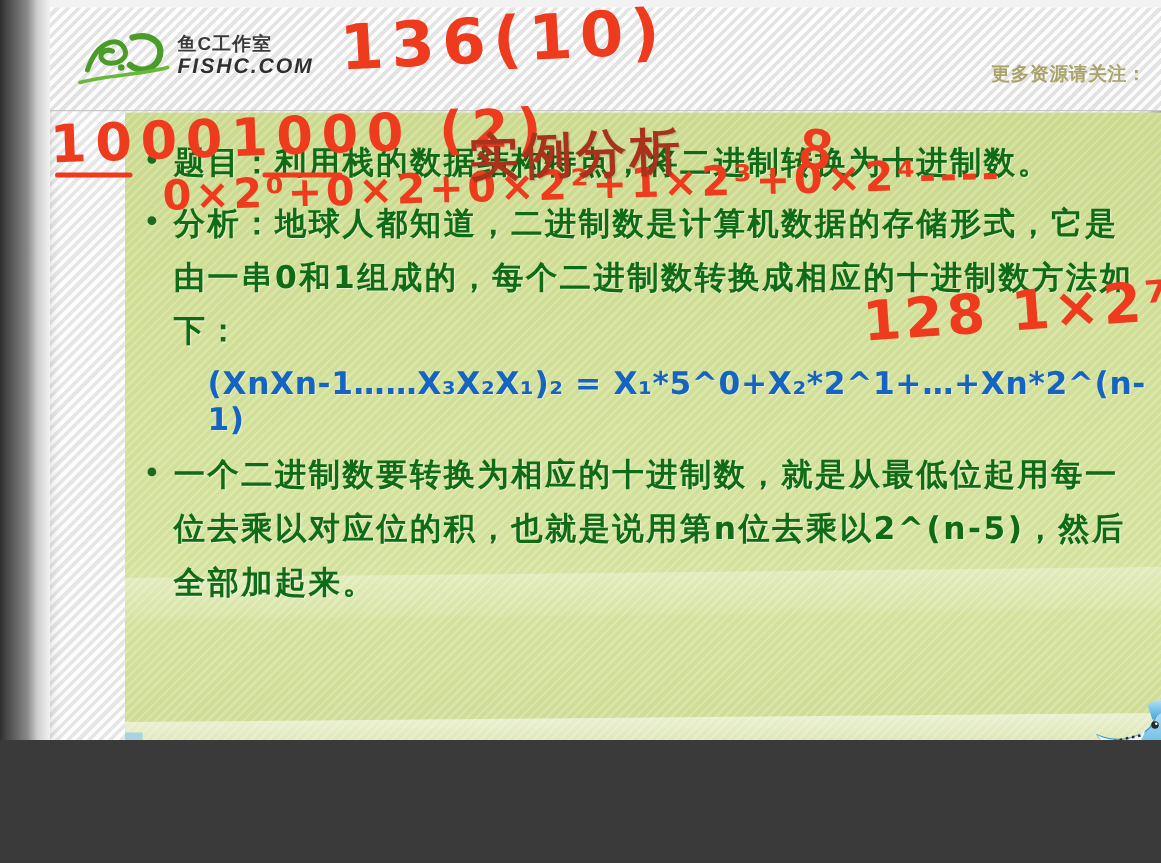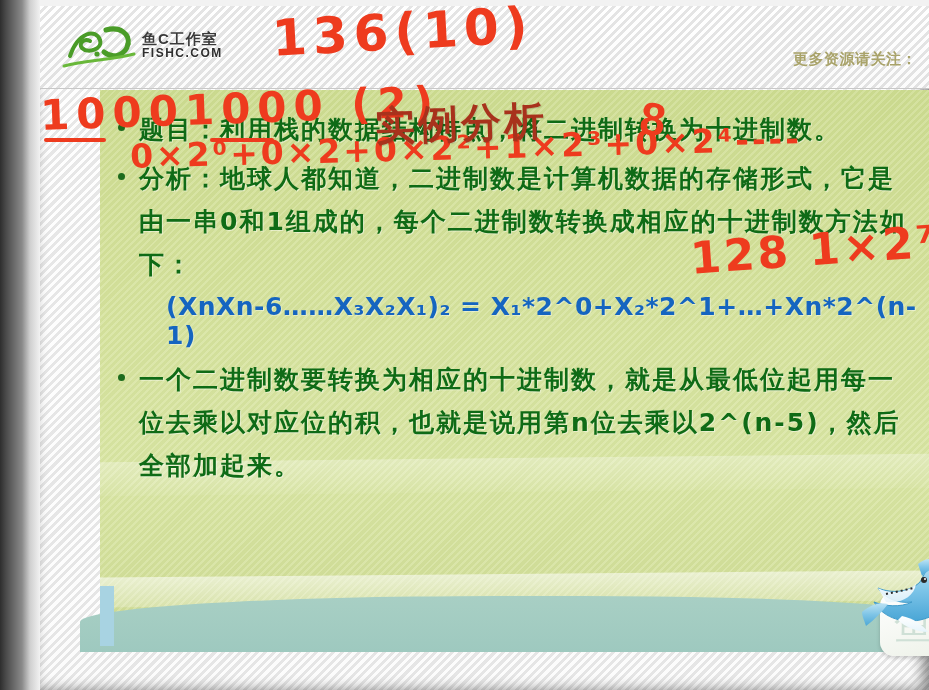--- a/index.html
+++ b/index.html
@@ -1,21 +1,21 @@
 <!DOCTYPE html>
 <html><head>
 <meta charset="utf-8">
 <style>
   html,body{margin:0;padding:0;}
   body{
     width:929px;height:690px;overflow:hidden;
     background:#3a3a3a;
     font-family:"Liberation Sans","DejaVu Sans",sans-serif;
   }
-  .screen{position:relative;width:929px;height:690px;overflow:hidden;
+  .screen{position:relative;width:929px;height:592px;overflow:hidden;
     background:linear-gradient(90deg,#2e2e2e 0%,#4a4a4a 6px,#6a6a6a 14px,#8a8a8a 22px,#cfcfcf 30px,#f2f2f2 40px);
   }
   
   .slide{
     position:absolute;left:40px;top:6px;width:889px;height:684px;
     background:
       repeating-linear-gradient(135deg, rgba(255,255,255,.85) 0 3px, rgba(228,228,228,.85) 3px 6px),
       linear-gradient(180deg,#fbfbfb,#ededed);
     box-shadow:-6px 0 14px rgba(0,0,0,.45) inset;
     overflow:hidden;
@@ -25,22 +25,22 @@
     background:
       repeating-linear-gradient(135deg, rgba(255,255,255,.9) 0 3px, rgba(226,226,226,.9) 3px 6px),
       linear-gradient(180deg,#fcfcfc 0%,#eeeeee 55%,#dcdcdc 100%);
     border-bottom:1px solid #c8c8c8;
   }
   .logo-wrap{position:absolute;left:20px;top:10px;display:flex;align-items:center;gap:4px;}
   .logo-mark{width:78px;height:58px;position:relative;}
   .logo-text{line-height:1.05;}
   .logo-cn{font-size:15px;font-weight:bold;color:#3a3a3a;letter-spacing:1px;
     text-shadow:0 1px 0 #fff;}
-  .logo-en{font-size:12px;font-weight:bold;color:#2f2f2f;letter-spacing:1.5px;
-    text-shadow:0 1px 0 #fff;}
+  .logo-en{font-size:17px;font-weight:bold;color:#2f2f2f;letter-spacing:1.5px;
+    text-shadow:0 1px 0 #fff;font-style:italic;}
   .url-line{position:absolute;right:12px;top:44px;display:flex;align-items:center;gap:4px;}
   .url-cn{font-size:15px;font-weight:bold;color:#a9a36a;letter-spacing:.5px;}
   .url-en{font-size:19px;font-weight:bold;color:#2d2d2d;letter-spacing:1.5px;}
 
   
   .panel{
     position:absolute;left:60px;top:84px;width:829px;height:556px;
     background:
       repeating-linear-gradient(135deg, rgba(255,255,255,.13) 0 2px, rgba(0,0,0,.02) 2px 5px),
       linear-gradient(180deg,#cedd91 0%,#d5e29b 35%,#d9e6a3 70%,#cfdc94 100%);
@@ -134,21 +134,21 @@
         <div class="bullet">
           <div class="dot"></div>
           <div class="btext">题目：利用栈的数据结构特点，将二进制转换为十进制数。</div>
         </div>
 
         <div class="bullet">
           <div class="dot"></div>
           <div class="btext">分析：地球人都知道，二进制数是计算机数据的存储形式，它是由一串0和1组成的，每个二进制数转换成相应的十进制数方法如下：</div>
         </div>
 
-        <div class="formula">(XnXn-6……X₃X₂X₁)₂ =  X₁*2^0+X₂*2^1+…+Xn*2^(n-1)</div>
+        <div class="formula">(XnXn-1……X₃X₂X₁)₂ =  X₁*5^0+X₂*2^1+…+Xn*2^(n-1)</div>
 
         <div class="bullet">
           <div class="dot"></div>
           <div class="btext">一个二进制数要转换为相应的十进制数，就是从最低位起用每一位去乘以对应位的积，也就是说用第n位去乘以2^(n-5)，然后全部加起来。</div>
         </div>
       </div>
 
       <div class="panel-band"></div>
       <div class="footer-wave"></div>
       <div class="footer-tab"></div>

